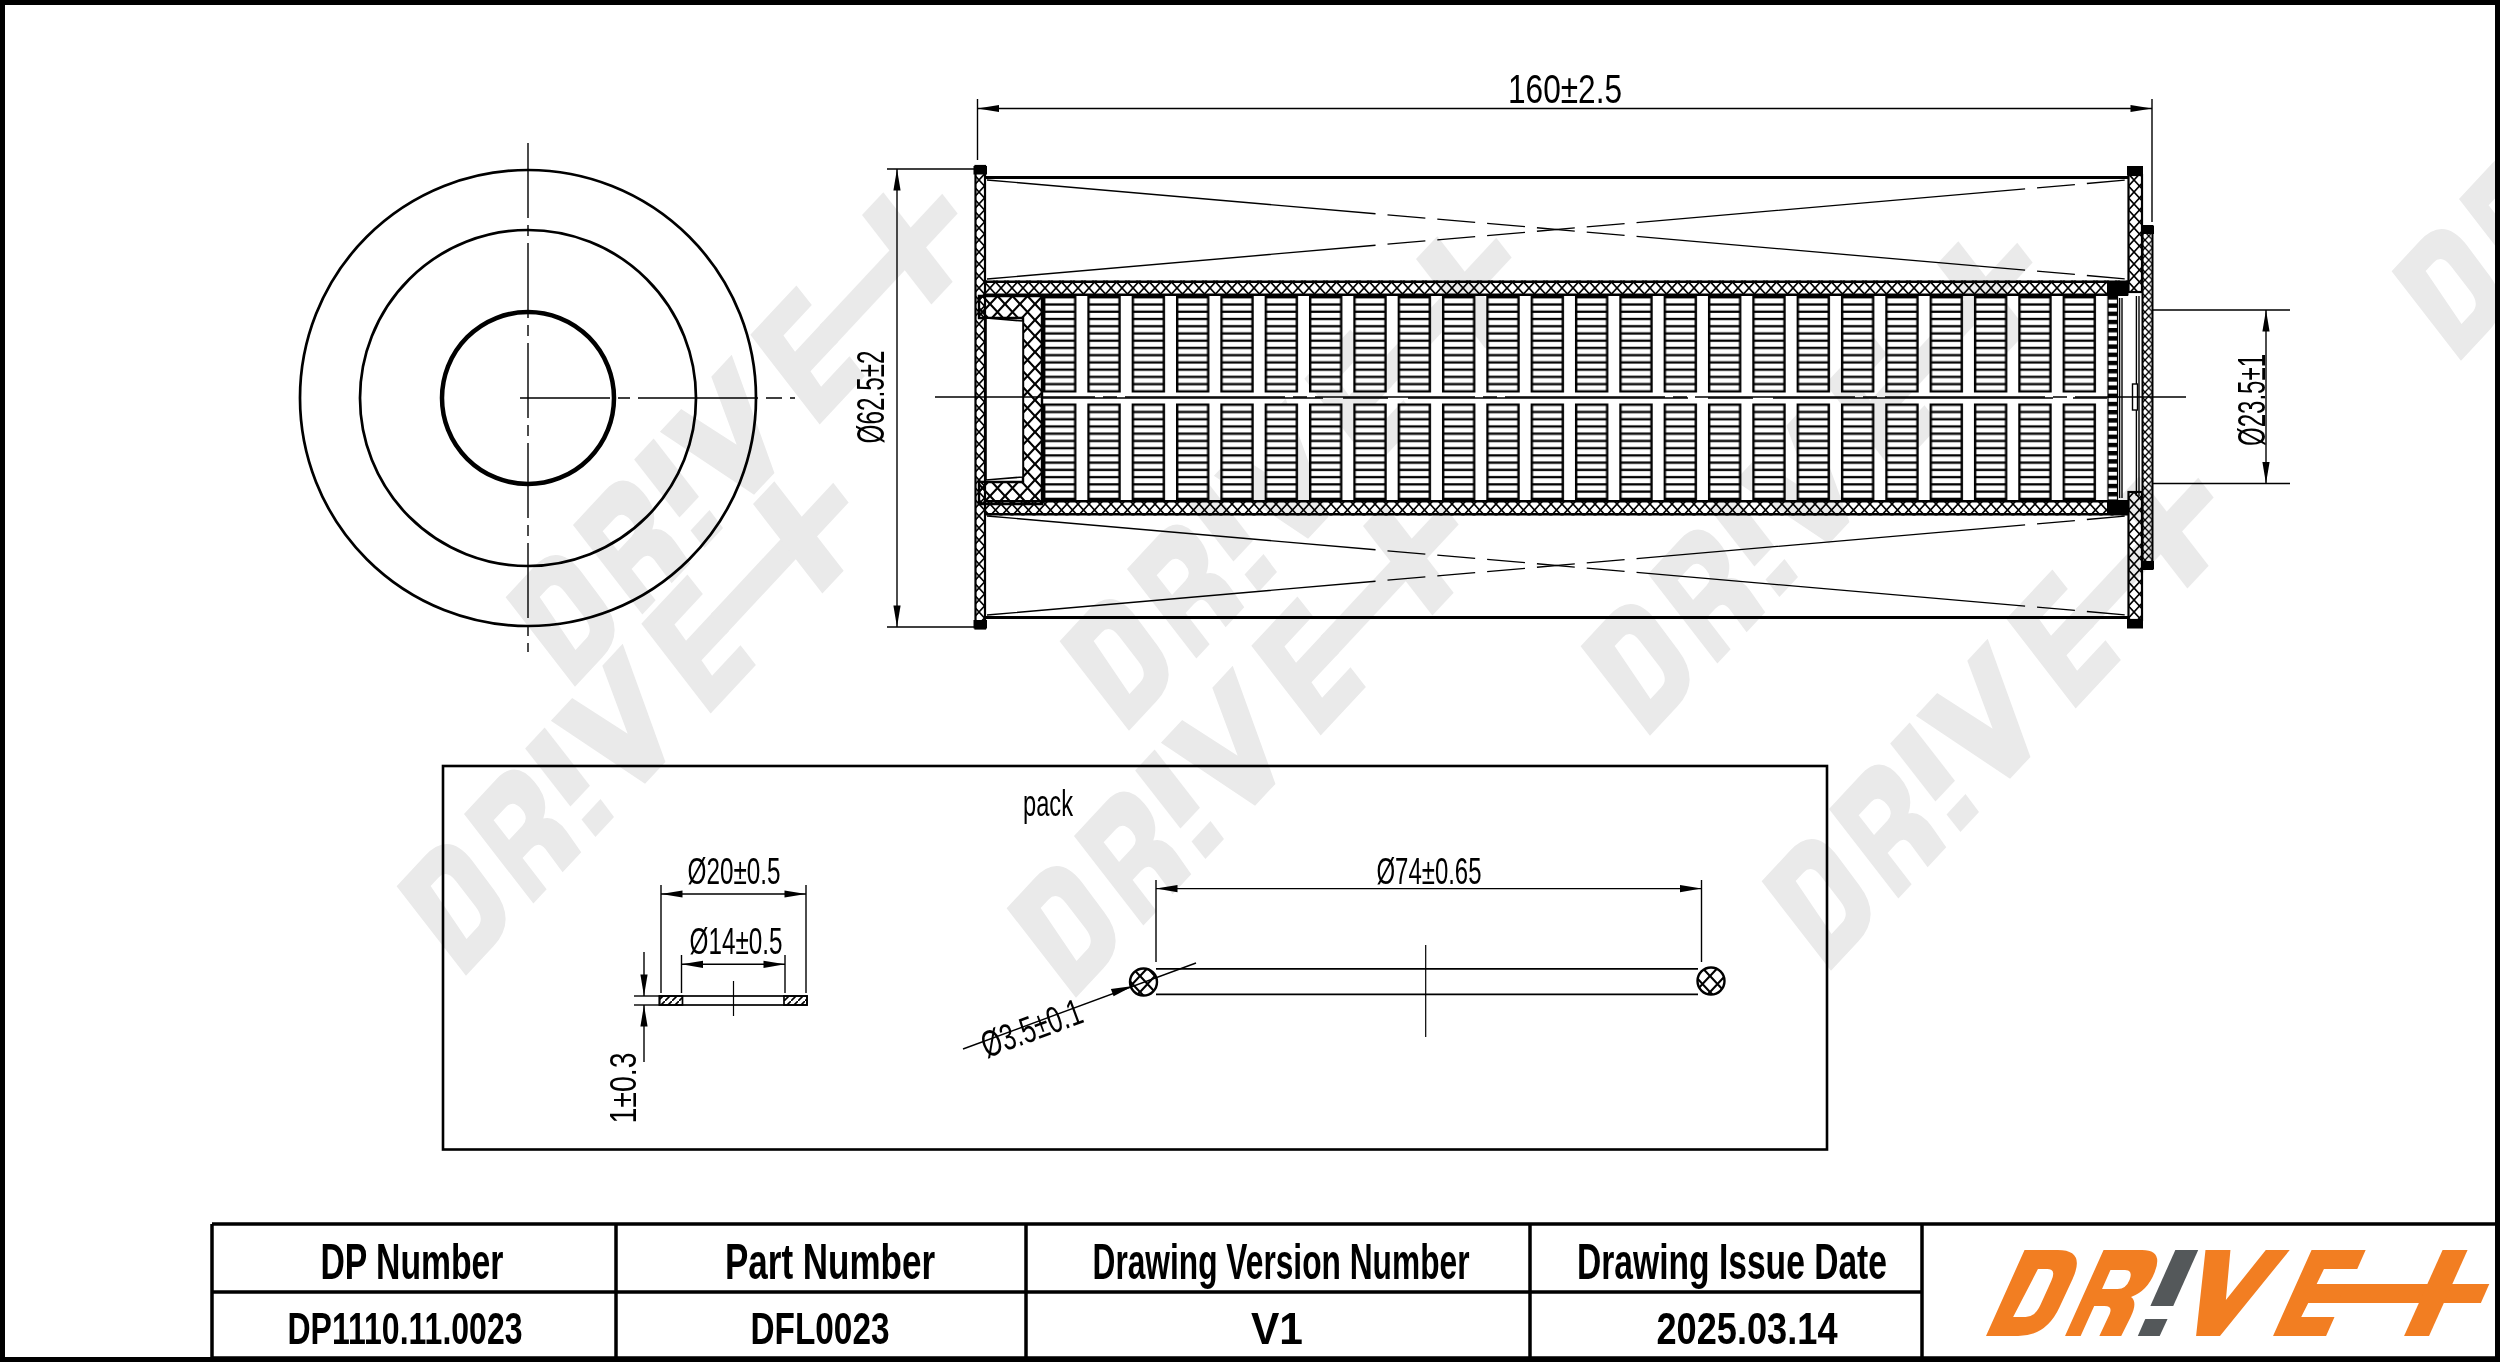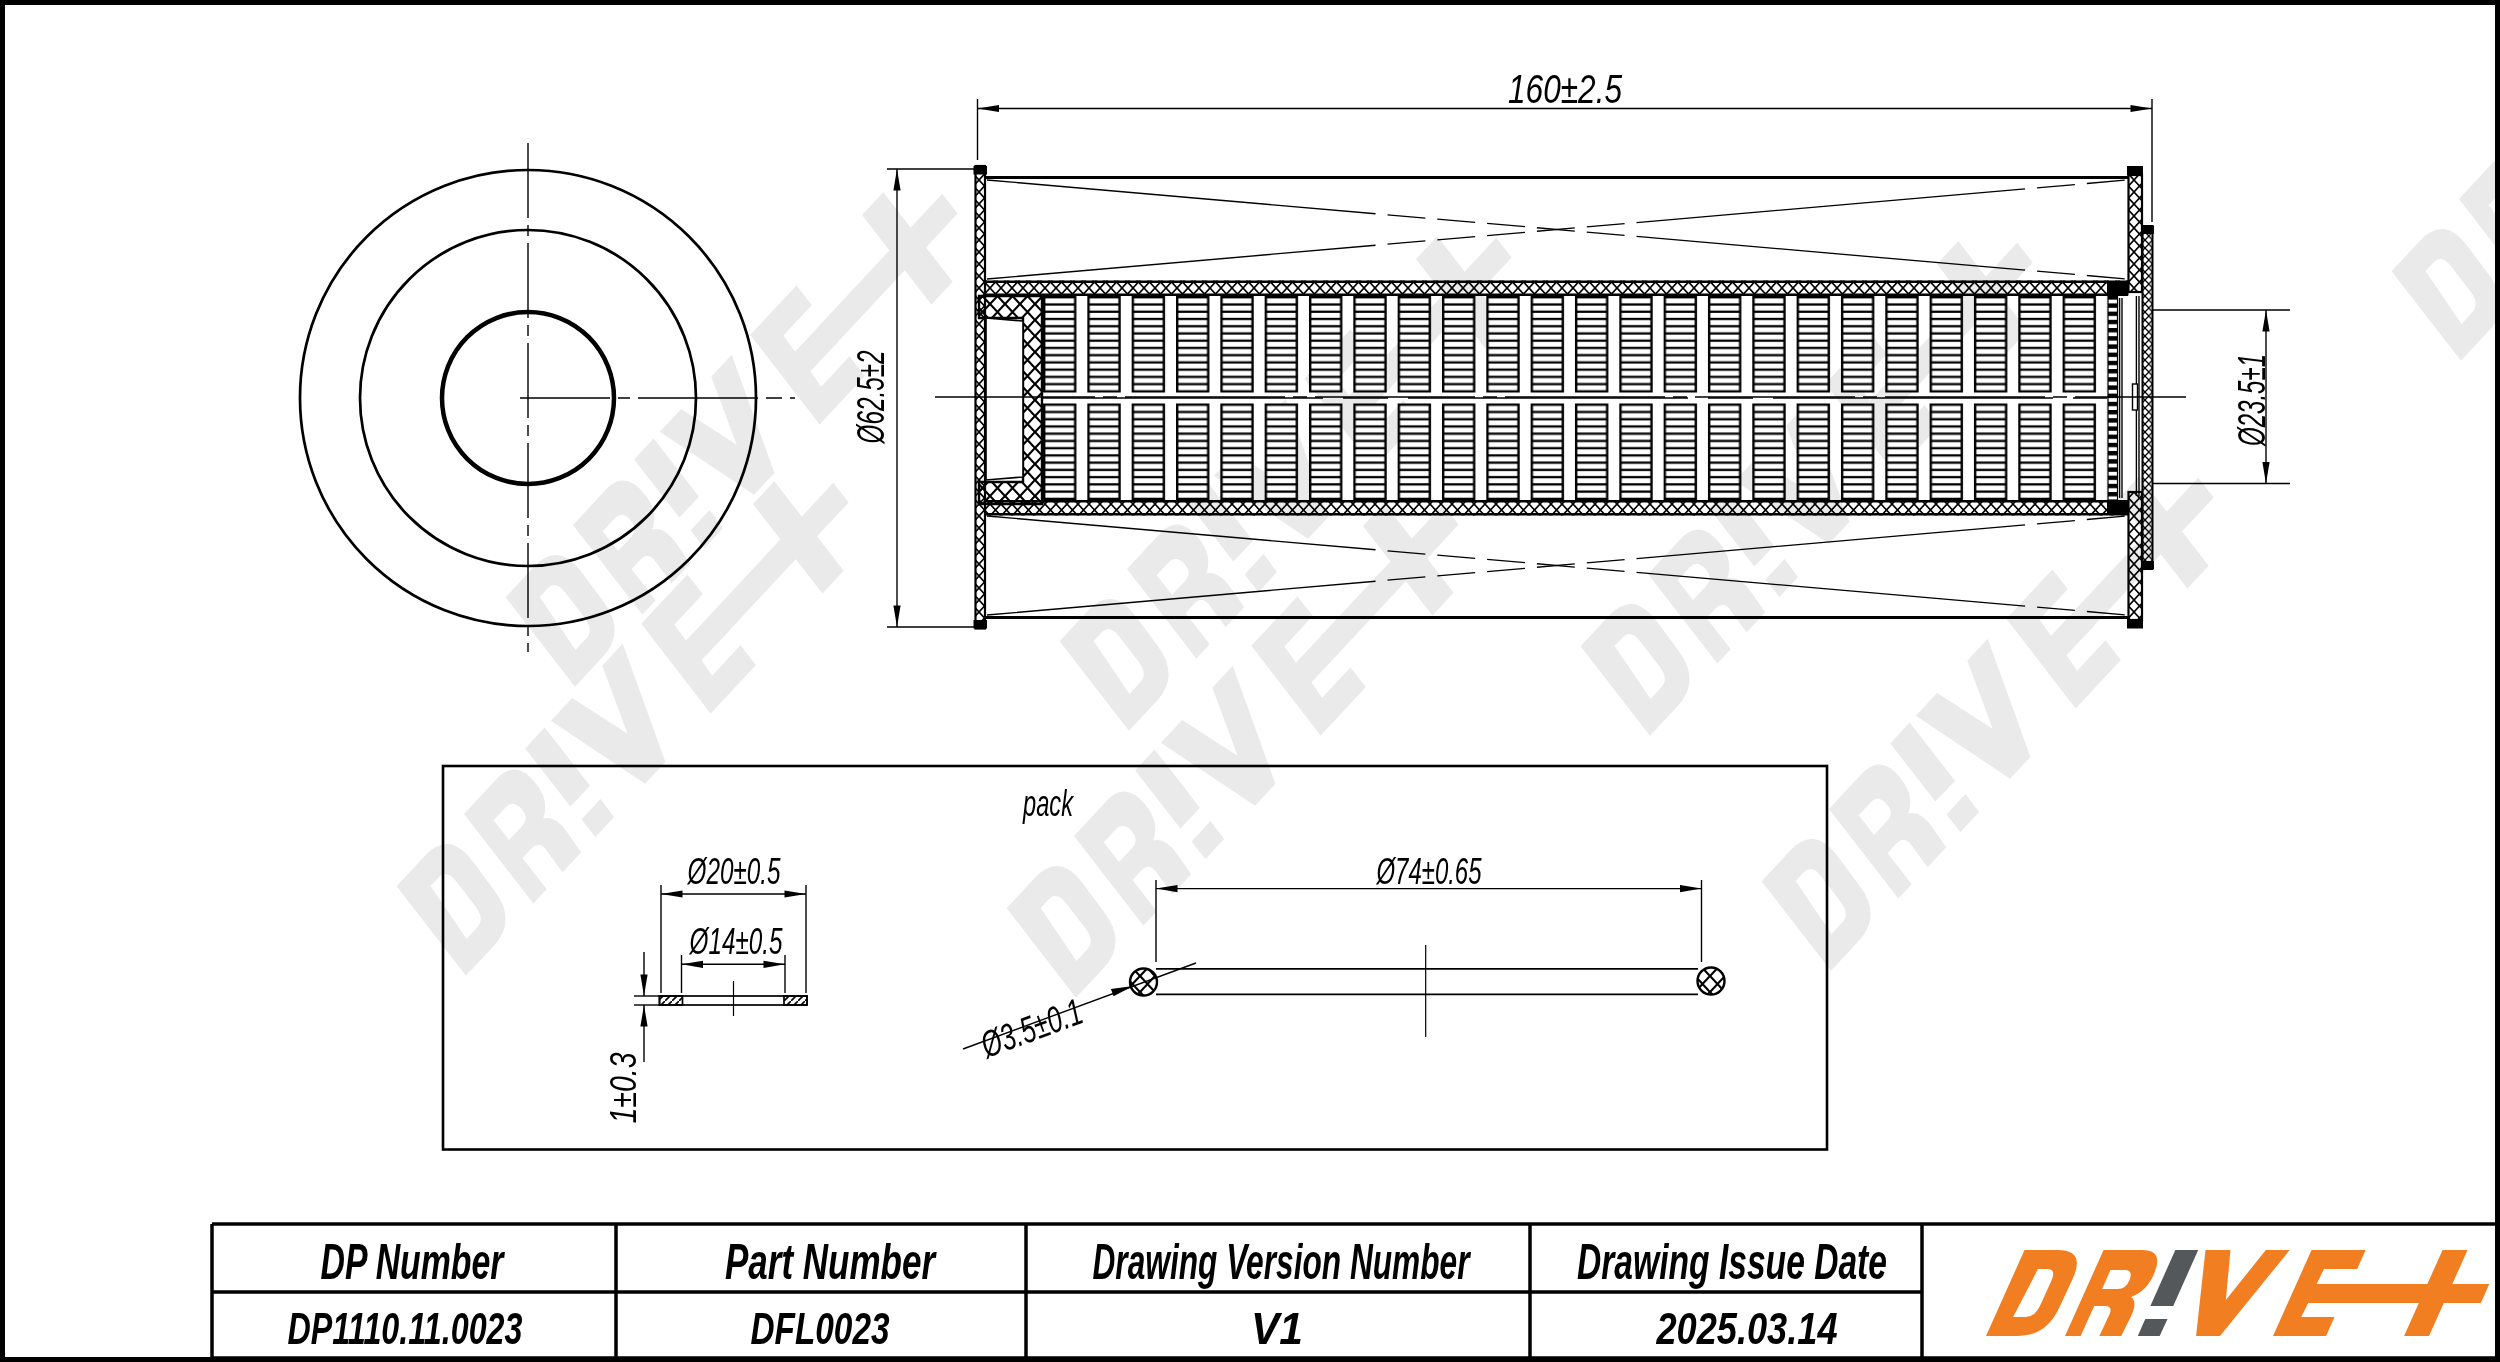--- a/index.html
+++ b/index.html
@@ -1,16 +1,16 @@
 <!DOCTYPE html>
 <html><head>
 <meta charset="utf-8">
 <style>
 html,body{margin:0;padding:0;background:#fff;}
-#sheet{width:2500px;height:1362px;position:relative;font-family:"Liberation Sans",sans-serif;font-style:italic;}
+#sheet{width:2500px;height:1362px;position:relative;font-family:"Liberation Sans",sans-serif;}
 svg{display:block;}
 </style>
 </head>
 <body>
 <div id="sheet">
 <svg width="2500" height="1362" viewBox="0 0 2500 1362">
 <defs>
 
 <pattern id="hx" width="11" height="12" patternUnits="userSpaceOnUse">
  <path d="M0,0 L11,12 M11,0 L0,12" stroke="#000" stroke-width="1.6" fill="none"></path>

